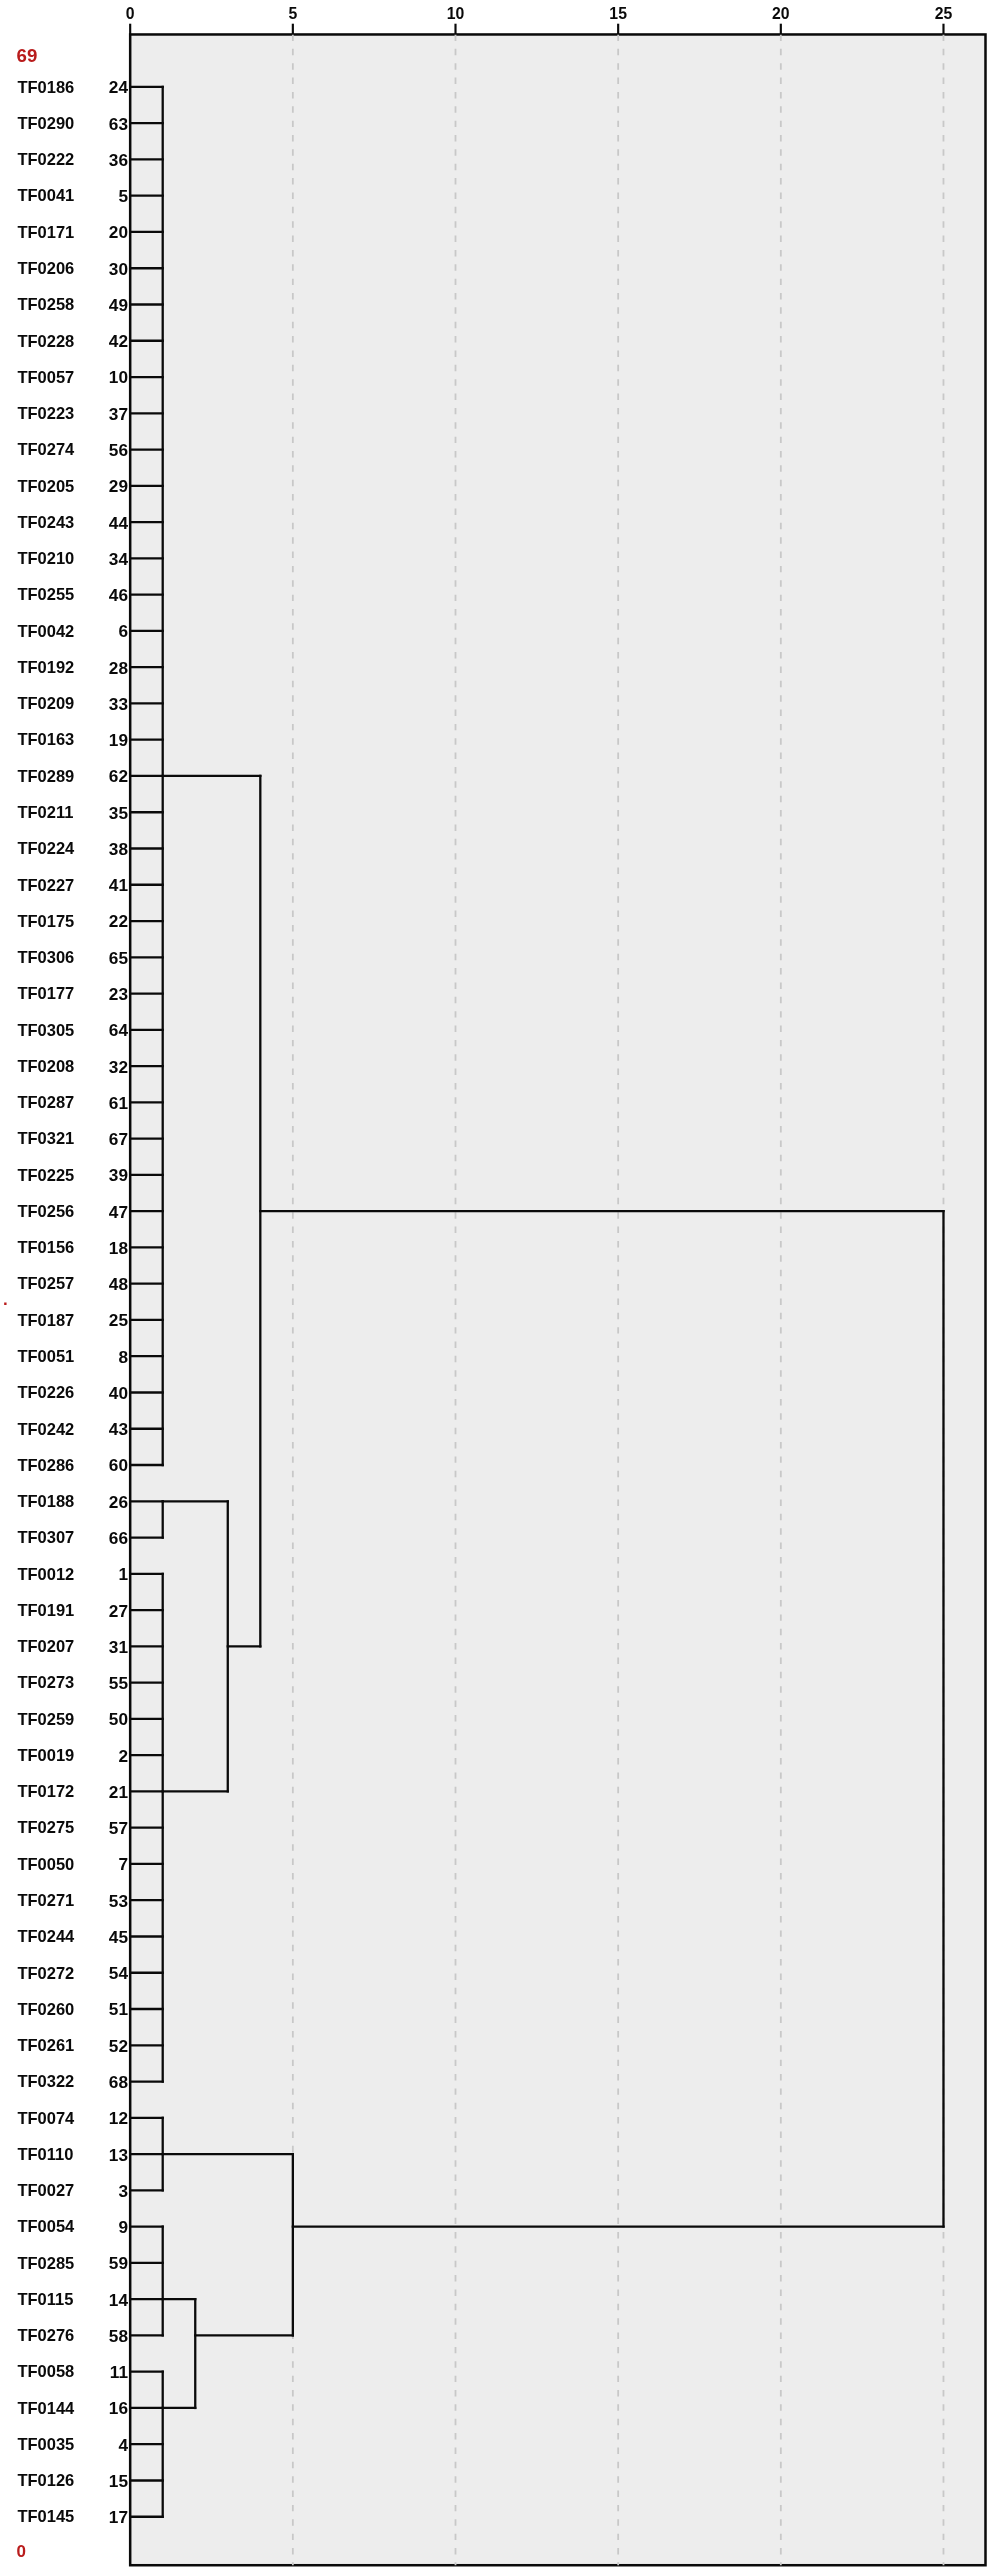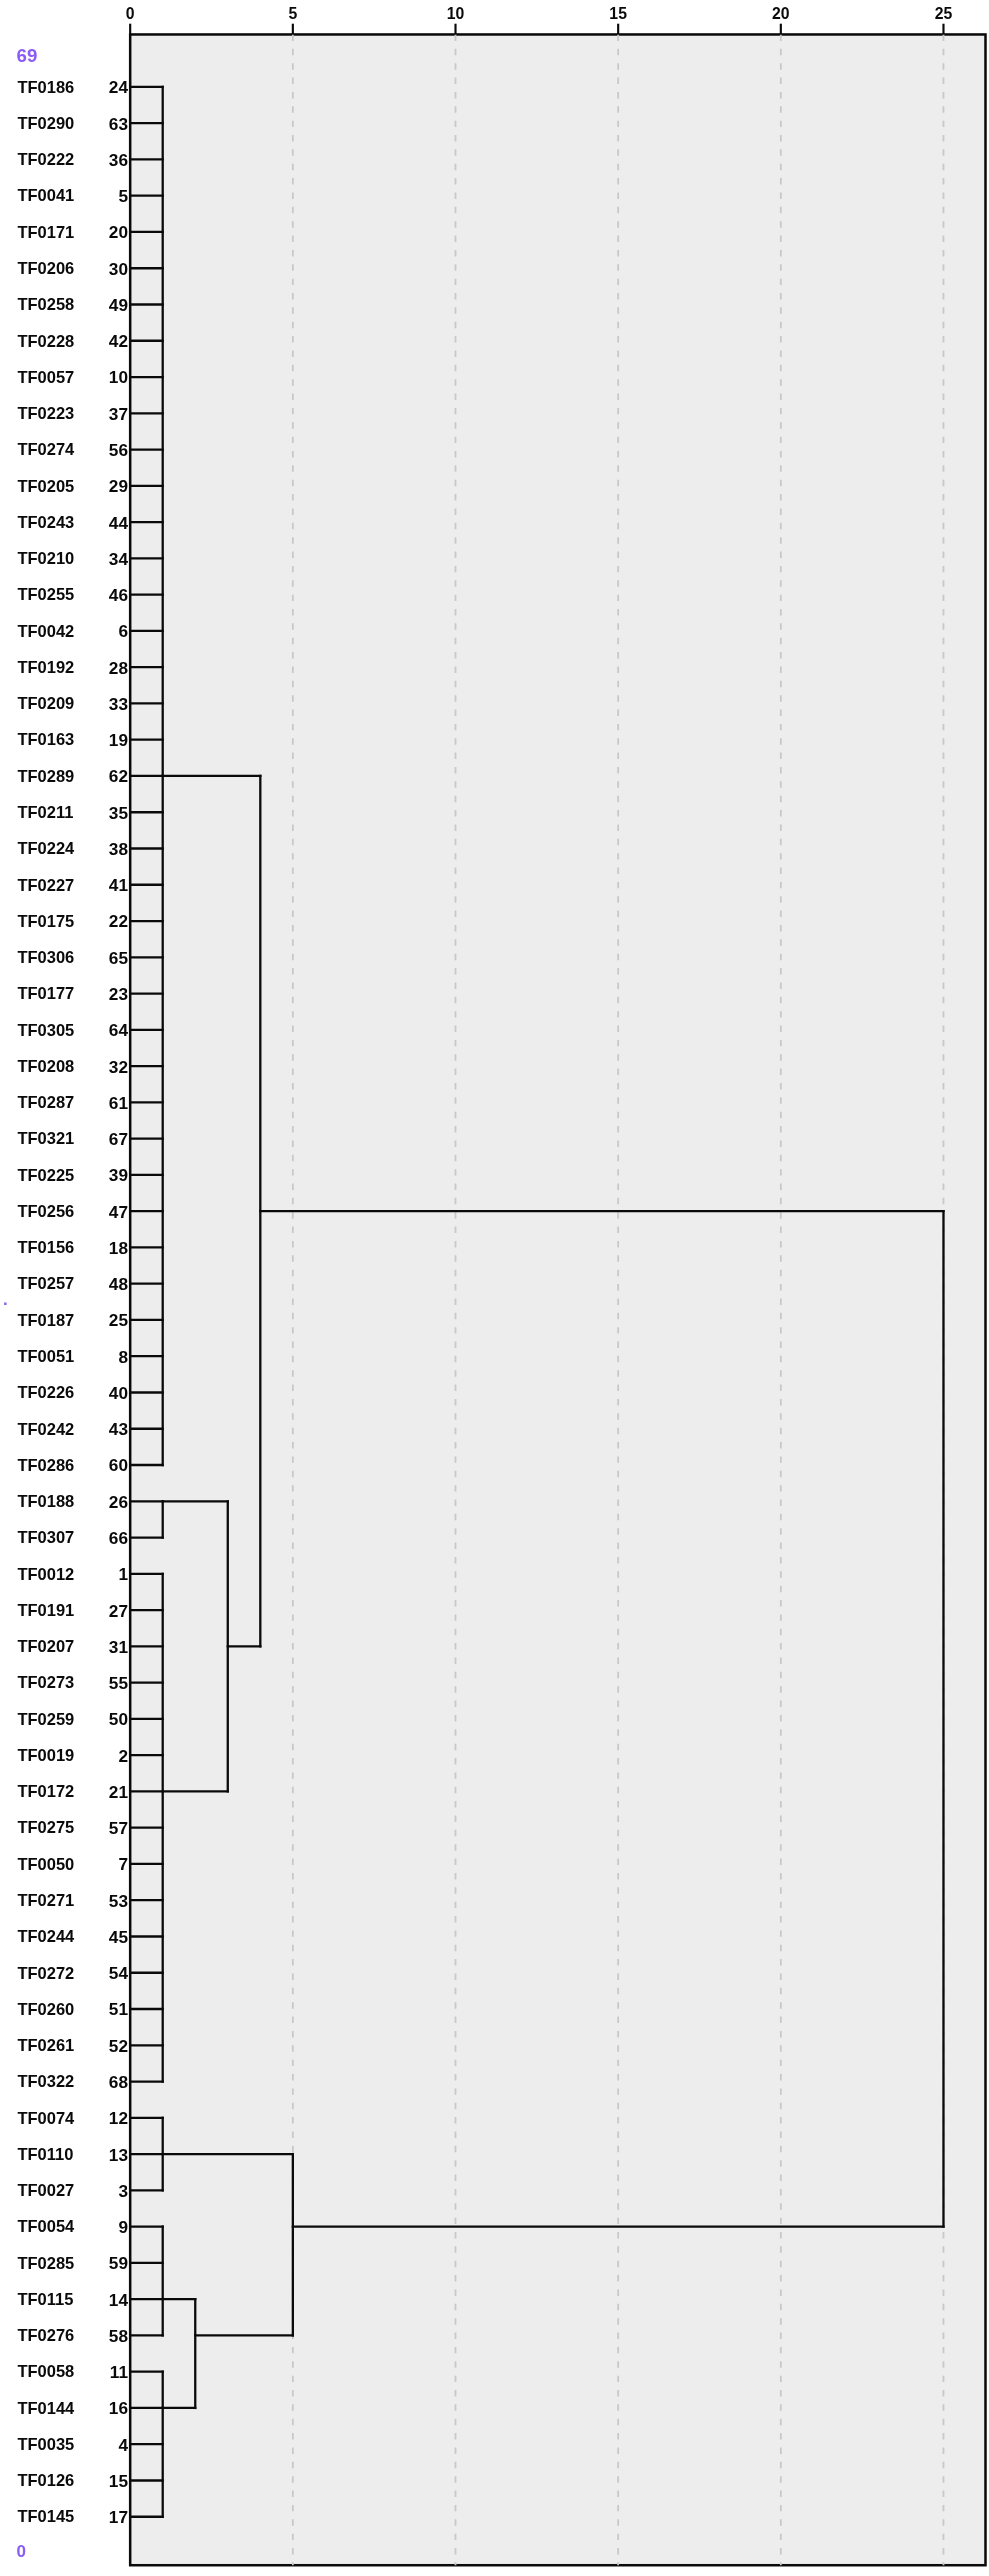--- a/index.html
+++ b/index.html
@@ -7,21 +7,21 @@
     position:relative;
     width:990px;height:2576px;
     background:#ffffff;
     font-family:"Liberation Sans", sans-serif;
     overflow:hidden;
   }
   #plot{position:absolute;left:0;top:0;}
   .corner-label{
     position:absolute;
     font-weight:700;
-    color:#8b5cf6;
+    color:#b91c1c;
     white-space:nowrap;
   }
   #corner-top{left:16.5px;top:45px;font-size:18.7px;}
   #corner-bottom{left:16.5px;top:2542px;font-size:17px;}
   #stray-mark{left:2.9px;top:1290px;font-size:17px;}
 </style>
 </head>
 <body>
 
 <div id="canvas">

